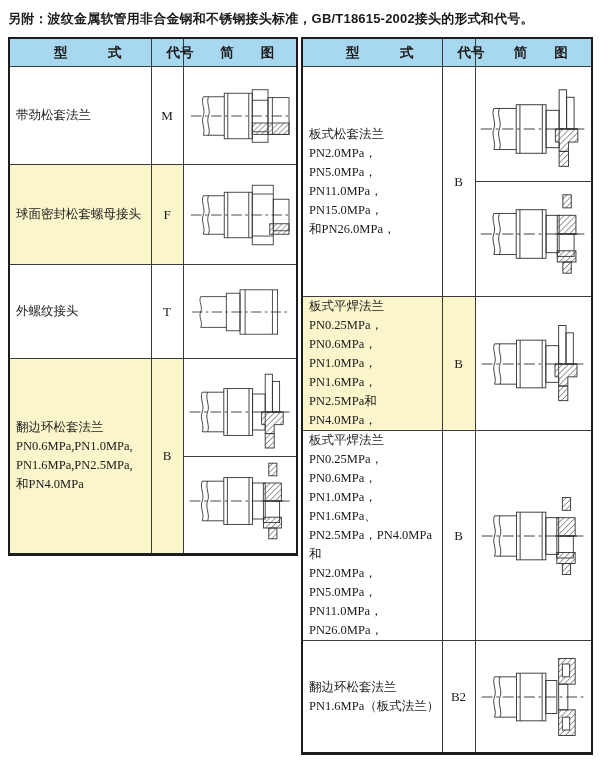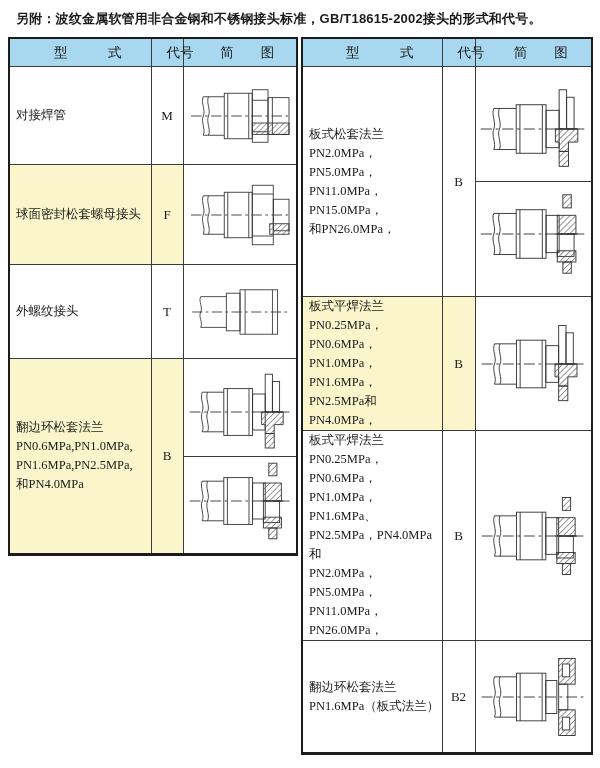--- a/index.html
+++ b/index.html
@@ -1,24 +1,24 @@
 <!DOCTYPE html>
 <html style="--header-bg: #a8d8f0; --highlight-bg: #faf5ca; --border: #3a3a3a;"><head>
 <meta charset="utf-8">
 <style>
   html,body{margin:0;padding:0;background:#fff;width:600px;height:768px;overflow:hidden;}
   body{font-family:"Liberation Serif","DejaVu Serif",serif;color:#1a1a1a;}
   .page{padding:8px 6px 0 8px;}
   .title{font-family:"Liberation Sans","DejaVu Sans",sans-serif;font-weight:bold;font-size:13px;
-         letter-spacing:0.2px;margin:2px 0 9px 8px;white-space:pre;}
+         letter-spacing:0.2px;margin:2px 0 9px 0;white-space:pre;}
   .tables{display:flex;gap:3px;align-items:flex-start;}
   table{border-collapse:collapse;table-layout:fixed;}
   table.t{border:2px solid #1c1c1c;border-bottom-width:3px;}
   th,td{border:1px solid #3a3a3a;padding:0;vertical-align:middle;}
-  th{background:var(--header-bg);font-size:13.5px;font-weight:normal;white-space:pre;
+  th{background:var(--header-bg);font-size:13.5px;font-weight:bold;white-space:pre;
      text-align:center;height:27px;padding-left:15px;}
   td.type{font-size:12.5px;line-height:19px;padding-left:6px;padding-right:2px;
           white-space:pre-line;text-align:left;}
   td.code{font-size:13px;text-align:center;}
   td.hl{background:var(--highlight-bg);}
   td.diag{padding:0;}
   .diag-box{display:flex;align-items:center;justify-content:center;height:100%;}
   .diag-split{display:flex;flex-direction:column;height:100%;}
   .diag-split .half{flex:1;display:flex;align-items:center;justify-content:center;}
   .diag-split .half + .half{border-top:1px solid #3a3a3a;}
@@ -170,21 +170,21 @@
           <col style="width:32px">
           <col>
         </colgroup>
       <tbody>
           <tr>
         <th>型　　　式</th>
         <th>代号</th>
         <th>简　　图</th>
       </tr>
       <tr style="height:98px">
-        <td class="type">对接焊管</td>
+        <td class="type">带劲松套法兰</td>
         <td class="code">M</td>
         <td class="diag">
               <div class="diag-box">
           <svg class="dwg" width="106" height="84" viewBox="0 0 120 96">
                   <use href="#d-m"></use>
                 </svg>
         </div>
             </td>
       </tr>
       <tr style="height:100px">

